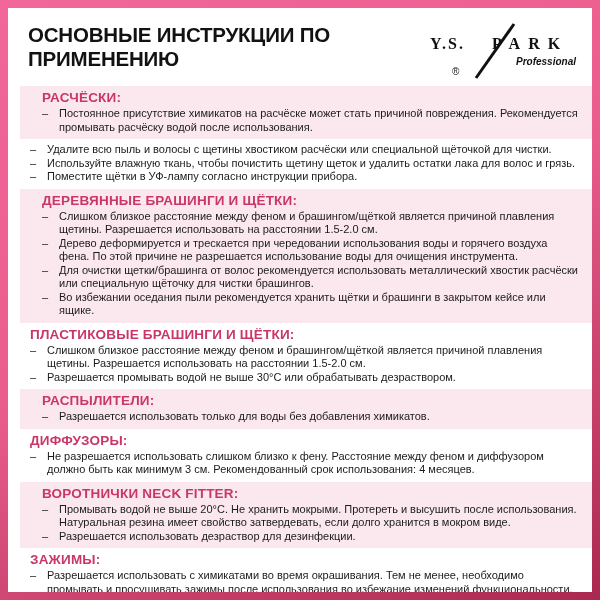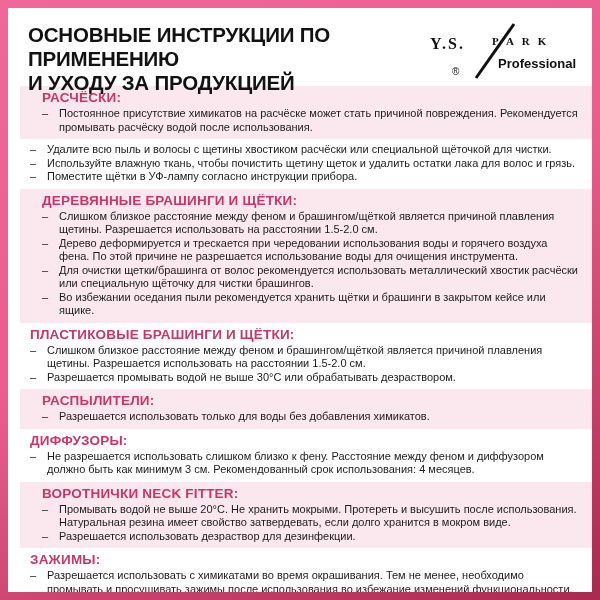--- a/index.html
+++ b/index.html
@@ -13,43 +13,42 @@
     font-family:"Liberation Sans",sans-serif;color:#1b1b1b;
   }
   
   .header{
     height:78px;box-sizing:border-box;background:#ffffff;
     padding:15px 14px 0 20px;display:flex;justify-content:space-between;align-items:flex-start;gap:32px;
   }
   .title{font-weight:700;font-size:20.5px;line-height:24px;color:#121212;letter-spacing:-0.2px;}
   .logo{position:relative;width:152px;height:58px;flex:none;color:#111111;}
   .logo-ys{position:absolute;left:4px;top:12px;font-family:"Liberation Serif",serif;font-weight:700;font-size:16px;letter-spacing:2px;text-align:right;}
-  .logo-park{position:absolute;left:66px;top:12px;font-family:"Liberation Serif",serif;font-weight:700;font-size:11px;letter-spacing:8px;}
+  .logo-park{position:absolute;left:66px;top:12px;font-family:"Liberation Serif",serif;font-weight:700;font-size:16px;letter-spacing:8px;}
   .logo-slash{position:absolute;left:0;top:0;width:152px;height:58px;}
-  .logo-prof{position:absolute;right:2px;top:33px;font-weight:700;font-size:13px;}
+  .logo-prof{position:absolute;right:2px;top:33px;font-style:italic;font-weight:700;font-size:10px;}
   .logo-reg{position:absolute;left:26px;top:43px;font-size:10px;}
   
   .section{padding:4px 12px 5px 22px;}
   .sec-pink{background:#fae8ee;margin-left:12px;}
   .sec-white{background:#ffffff;}
   .sec-h{font-weight:700;font-size:13.5px;line-height:16px;color:#c93667;letter-spacing:0.2px;margin-bottom:1px;}
   .bullet{display:flex;font-size:11px;line-height:13.5px;}
   .dash{width:17px;flex:none;}
   .btxt{flex:1;}
 </style>
 </head>
 <body>
 
 <div class="frame">
   <div class="page">
 
     <div class="header">
       <div class="title">
         <div>ОСНОВНЫЕ ИНСТРУКЦИИ ПО ПРИМЕНЕНИЮ</div>
-        <div>И УХОДУ ЗА ПРОДУКЦИЕЙ</div>
       </div>
       <div class="logo">
         <svg class="logo-slash" viewBox="0 0 152 58" xmlns="http://www.w3.org/2000/svg">
           <line x1="88" y1="1" x2="50" y2="55" stroke="#111111" stroke-width="3"></line>
         </svg>
         <span class="logo-ys">Y.S.</span>
         <span class="logo-park">PARK</span>
         <span class="logo-prof">Professional</span>
         <span class="logo-reg">®</span>
       </div>

